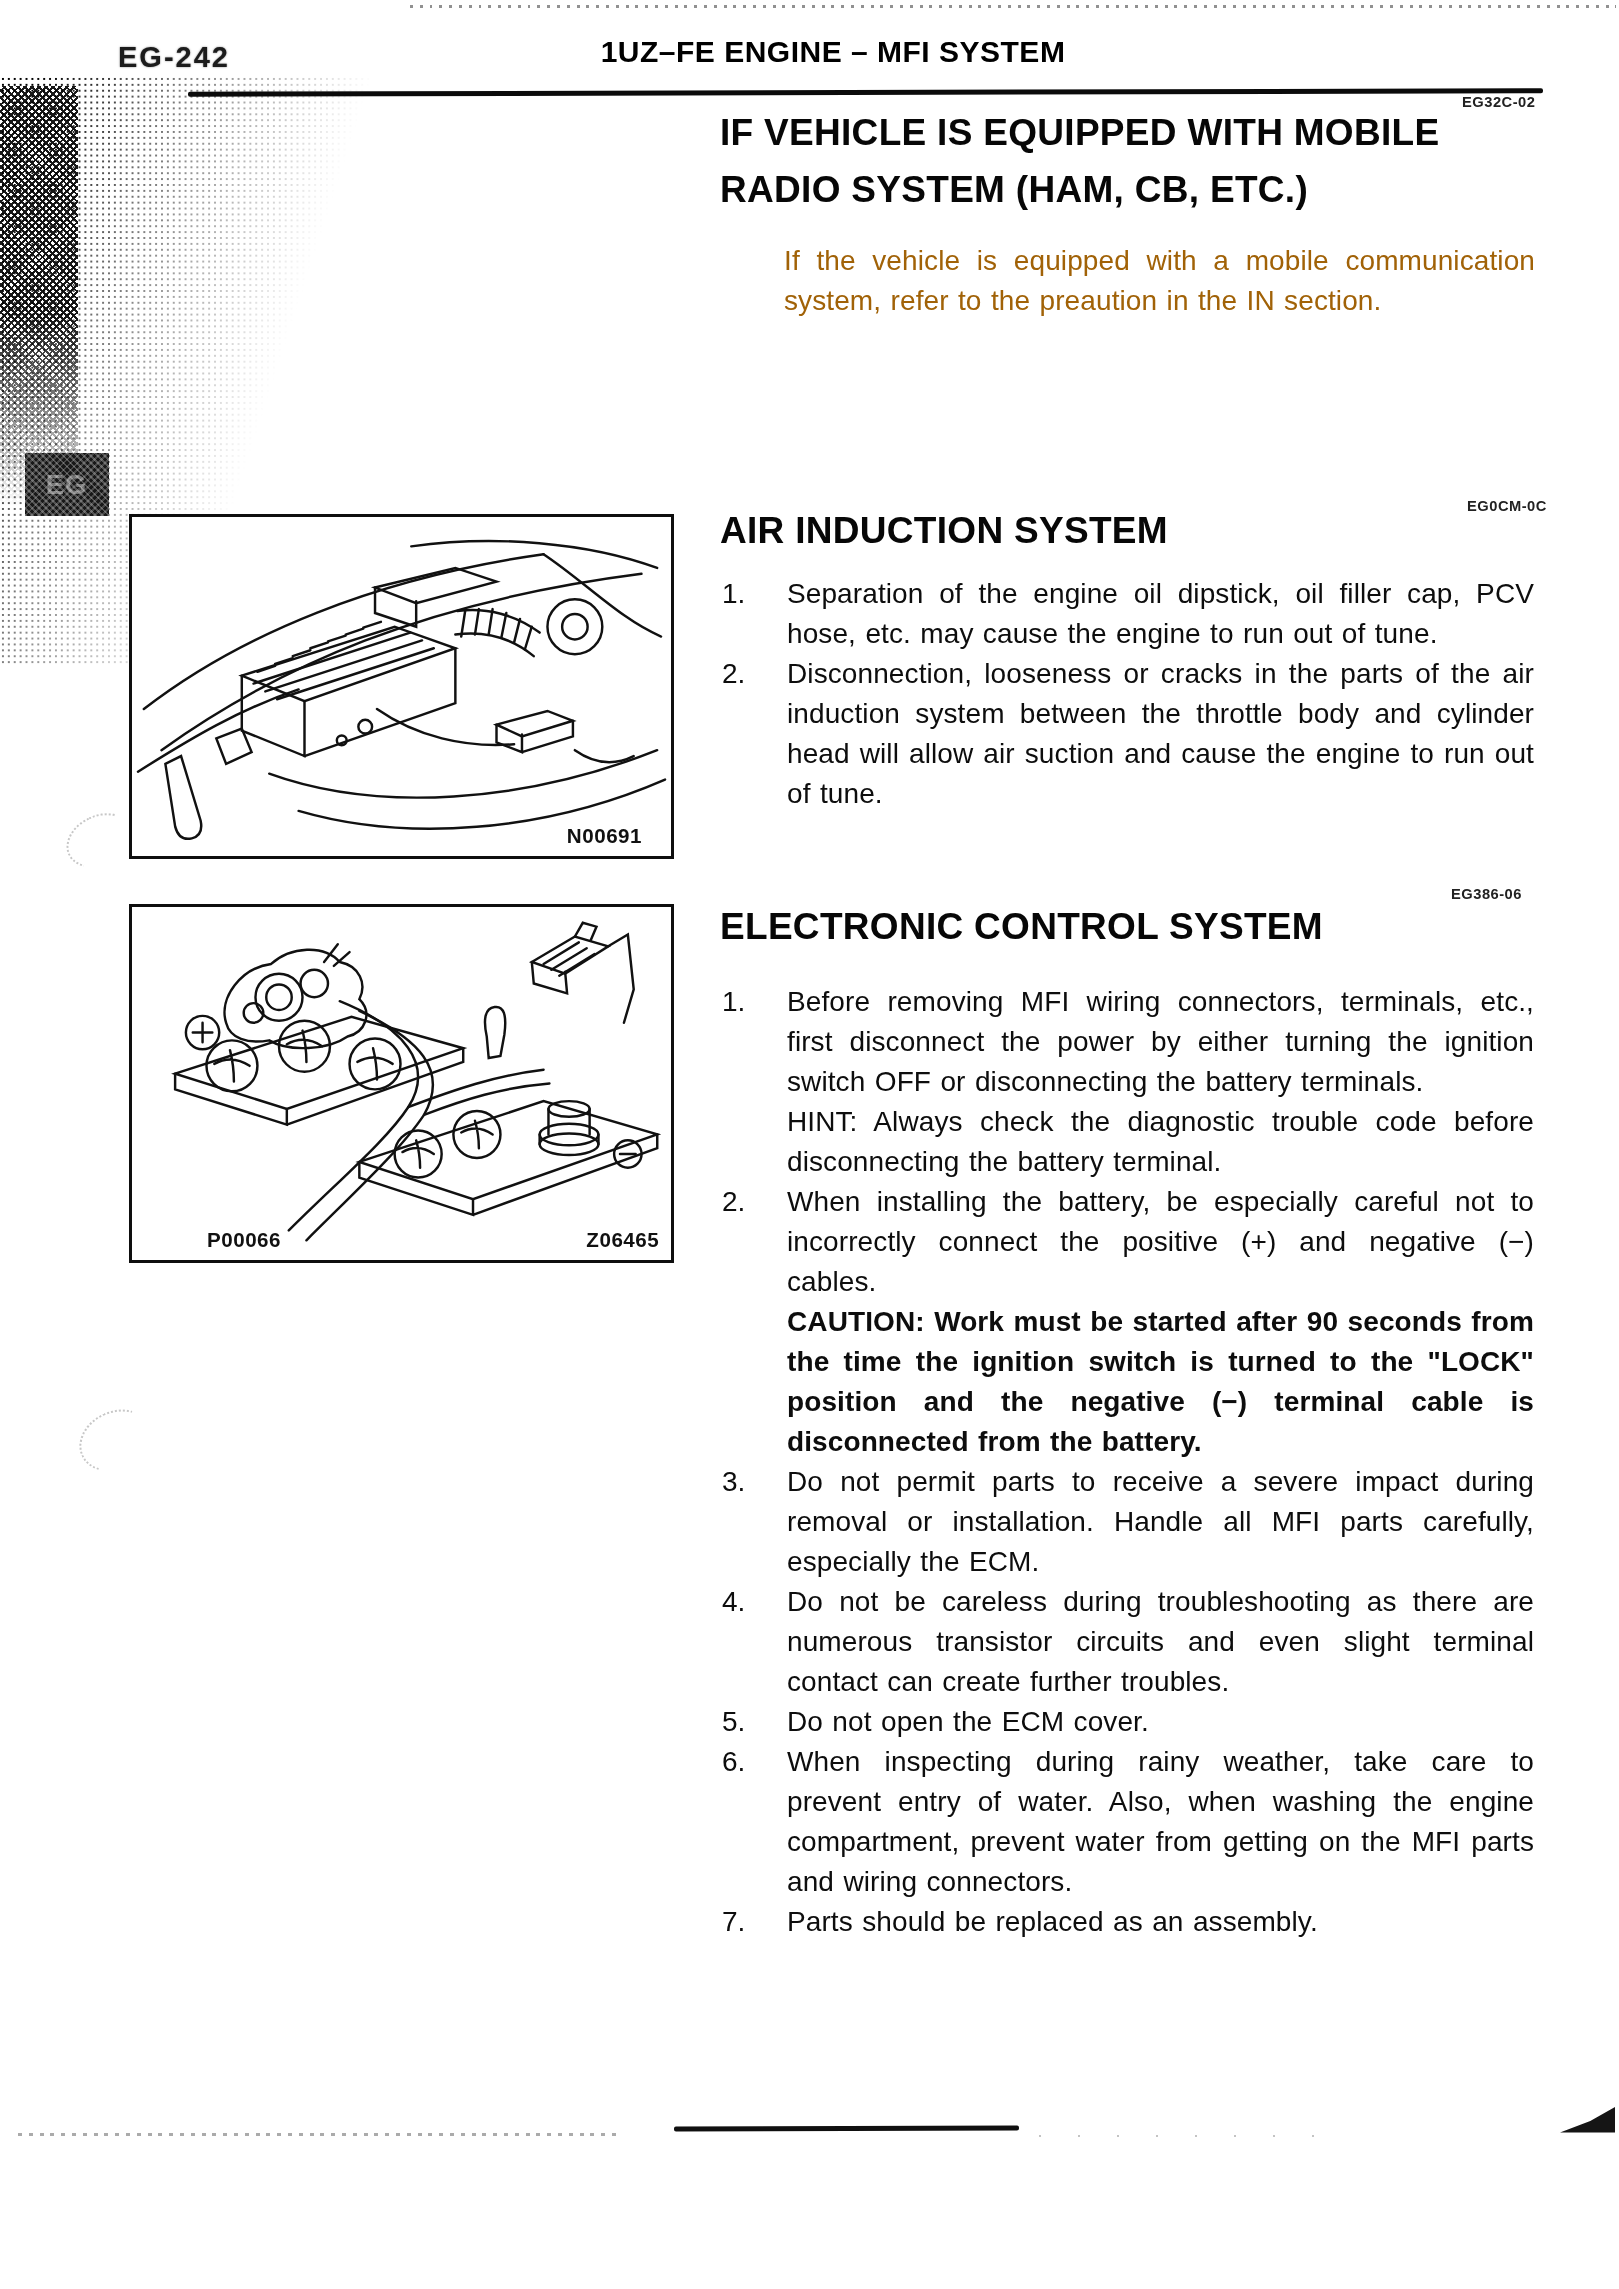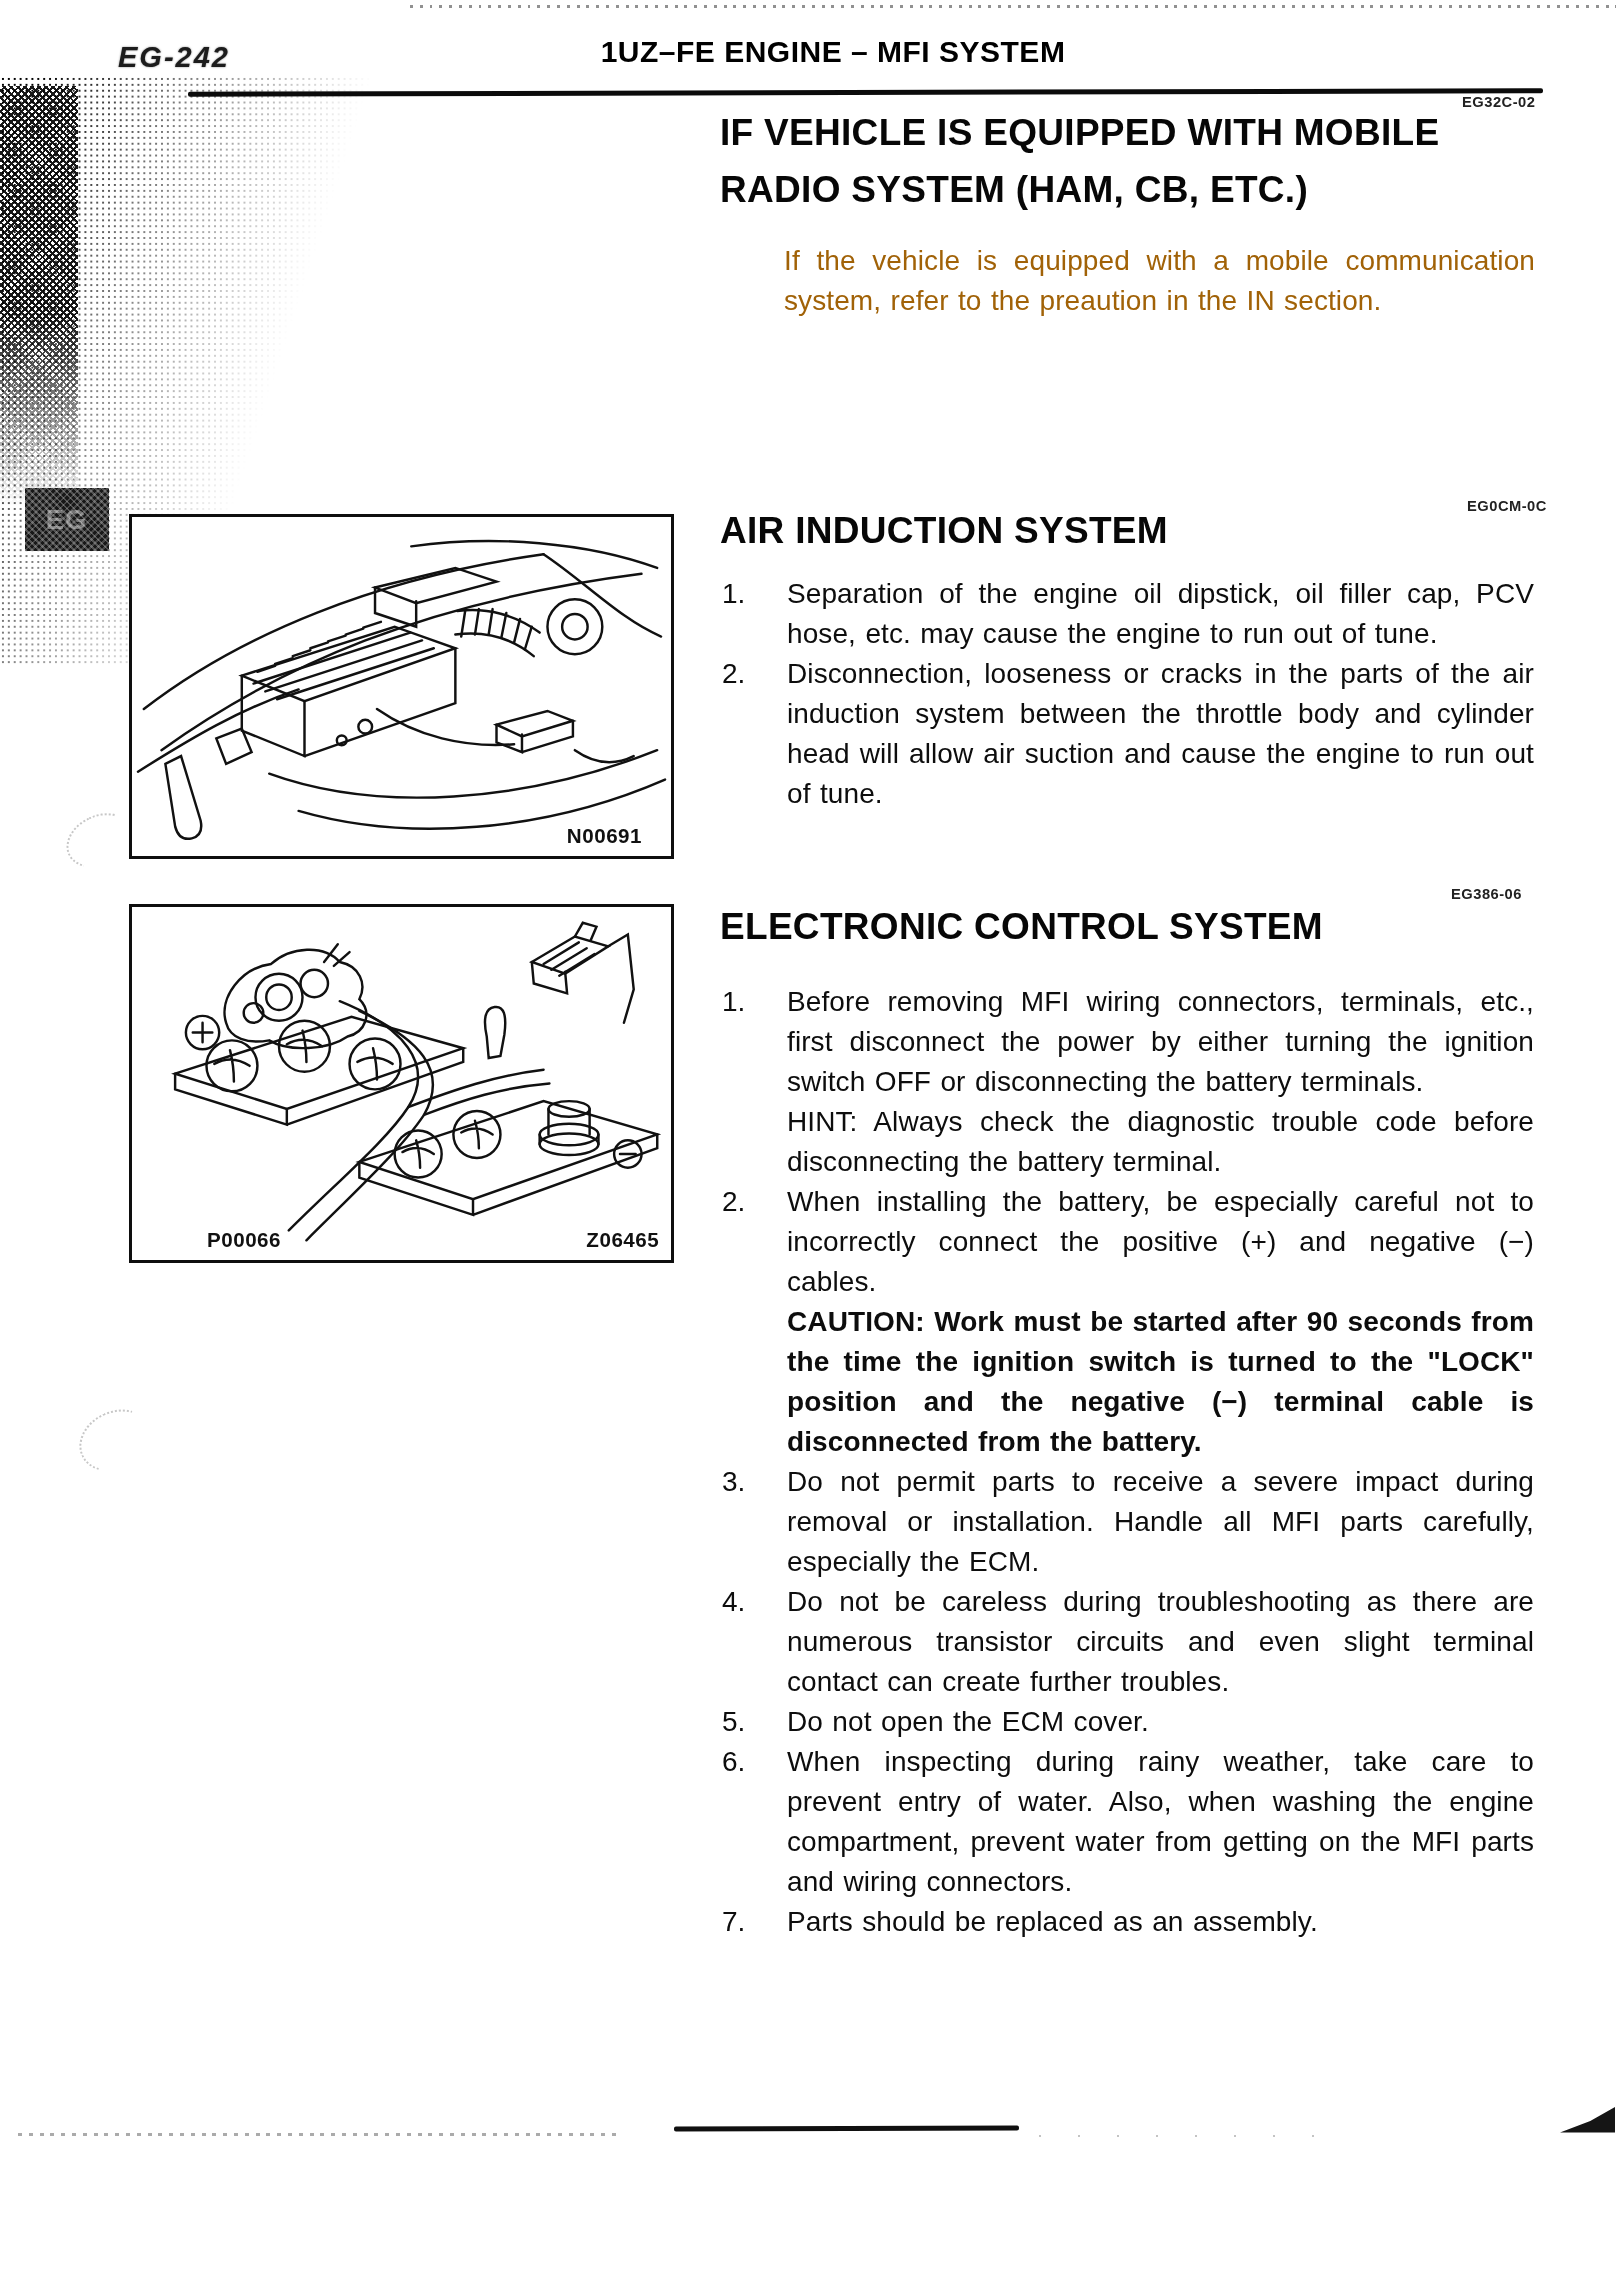--- a/index.html
+++ b/index.html
@@ -48,21 +48,21 @@
     position:absolute;top:2135px;left:1039px;width:294px;height:2px;
     background:repeating-linear-gradient(90deg,#888 0 2px,transparent 2px 39px);opacity:.5;
   }
   .corner-blob{
     position:absolute;top:2107px;left:1560px;width:55px;height:25.5px;background:#151515;
     clip-path:polygon(100% 0,100% 100%,0 100%,55% 55%);
   }
   
   .page-num{
     position:absolute;left:118px;top:41px;font-size:29px;font-weight:bold;
-    letter-spacing:2px;color:#1c1c1c;text-shadow:0 0 2px rgba(0,0,0,.5);font-style:italic;
+    letter-spacing:2px;color:#1c1c1c;text-shadow:0 0 2px rgba(0,0,0,.5);
   }
   .header-title{
     position:absolute;left:549px;top:35px;width:568px;text-align:center;
     font-size:30px;font-weight:bold;letter-spacing:0.5px;color:#000000;
   }
   .header-rule{
     position:absolute;top:90px;left:188px;width:1355px;height:4.9px;background:#0b0b0b;
     transform:rotate(-.15deg);border-radius:2px;
   }
   
@@ -82,21 +82,21 @@
   .item .num{width:65px;flex:none;}
   .item .itext{flex:1;text-align:justify;letter-spacing:0.1px;word-spacing:1.5px;}
   .item .itext p{margin:0;}
   .item .itext p.caution{font-weight:bold;}
   
   .eg-tab{
     position:absolute;left:24.5px;top:453px;width:84px;height:63px;background:#181818;
     background-image:
       repeating-linear-gradient(45deg,rgba(255,255,255,.25) 0 2px,transparent 2px 4.9px),
       repeating-linear-gradient(-45deg,rgba(255,255,255,.2) 0 2px,transparent 2px 4.9px);
-    display:flex;align-items:center;justify-content:center;margin-top:35px;
+    display:flex;align-items:center;justify-content:center;
   }
   .eg-tab span{color:rgba(255,255,255,.4);font-weight:bold;font-size:27.4px;letter-spacing:1px;}
   
   .figure{
     position:absolute;border:3.9px solid #0e0e0e;background:#fff;box-sizing:border-box;
   }
   .figure svg{display:block;}
   .fig-label{
     position:absolute;font-size:20.6px;font-weight:bold;letter-spacing:0.5px;color:#111;
   }

